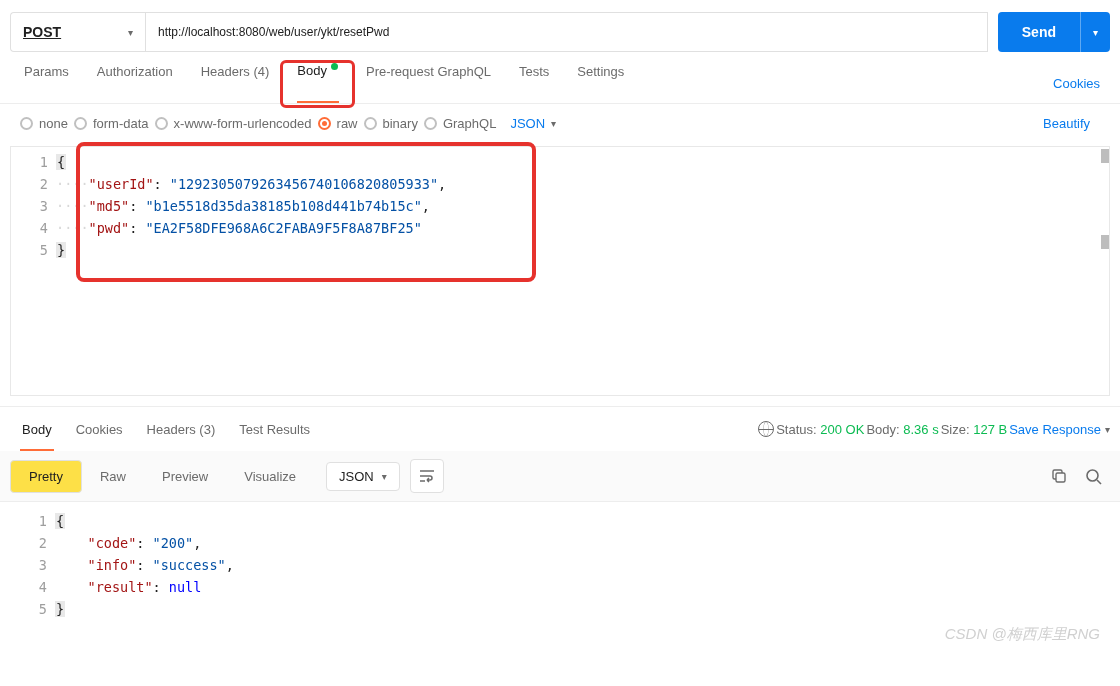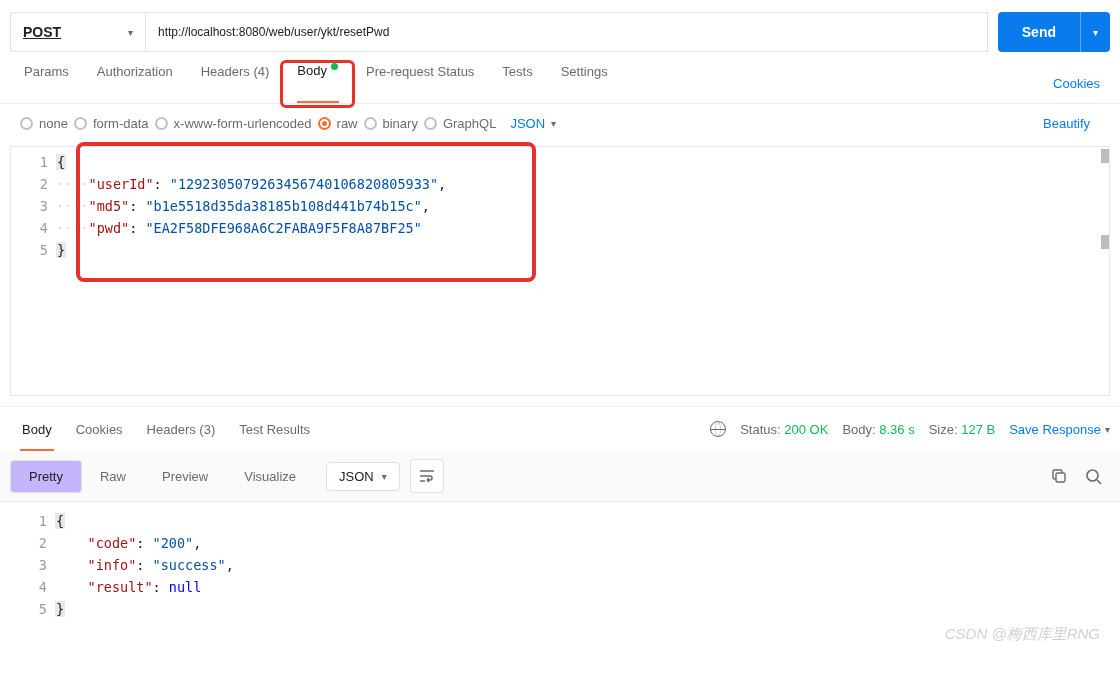--- a/index.html
+++ b/index.html
@@ -35,29 +35,29 @@
 .key { color: #a31515; }
 .str { color: #0451a5; }
 .pun { color: #212121; }
 .kw { color: #0000ff; }
 .brace-hl { background: #e8e8e8; padding: 0 1px; }
 .divider { border-top: 1px solid #ededed; margin-top: 10px; }
 .resp-tabs { display: flex; align-items: center; height: 44px; padding: 0 10px; }
 .rtab { padding: 0 12px; color: #6b6b6b; cursor: pointer; height: 44px; display: flex; align-items: center; position: relative; }
 .rtab.active { color: #212121; }
 .rtab.active::after { content: ""; position: absolute; bottom: 0; left: 10px; right: 10px; height: 2px; background: #ff6c37; }
-.resp-meta { margin-left: auto; display: flex; align-items: center; gap: 14px; color: #6b6b6b; }
+.resp-meta { margin-left: auto; display: flex; align-items: center; gap: 2px; color: #6b6b6b; }
 .meta-v { color: #0cbb52; }
 .save-link { color: #097bed; display: flex; align-items: center; gap: 4px; cursor: pointer; }
 .globe { width: 16px; height: 16px; border: 1.3px solid #6b6b6b; border-radius: 50%; position: relative; }
 .globe::before { content: ""; position: absolute; inset: 0; border-left: 1.3px solid #6b6b6b; border-right: 1.3px solid #6b6b6b; border-radius: 50%; transform: scaleX(.4); }
 .globe::after { content: ""; position: absolute; left: 0; right: 0; top: 50%; height: 1.3px; background: #6b6b6b; }
 .view-bar { display: flex; align-items: center; gap: 0; padding: 8px 10px; background: #fafafa; border-bottom: 1px solid #ededed; }
 .vbtn { padding: 8px 18px; color: #6b6b6b; cursor: pointer; border-radius: 4px; }
-.vbtn.active { background: #c4b5fd; color: #212121; border: 1px solid #e0e0e0; }
+.vbtn.active { background: #fde047; color: #212121; border: 1px solid #e0e0e0; }
 .fmt-dd { margin-left: 12px; border: 1px solid #e0e0e0; border-radius: 4px; padding: 6px 12px; display: flex; align-items: center; gap: 8px; cursor: pointer; background: #fff; }
 .iconbtn { width: 34px; height: 34px; display: flex; align-items: center; justify-content: center; cursor: pointer; color: #6b6b6b; border-radius: 4px; }
 .iconbtn.box { border: 1px solid #e0e0e0; margin-left: 10px; background: #fff; }
 .spacer { flex: 1; }
 .resp-code { padding: 4px 10px 30px; }
 .watermark { position: absolute; right: 20px; bottom: 10px; color: #d0d0d0; font-size: 15px; font-style: italic; }
 .scroll-ind { position: absolute; right: 0; width: 8px; height: 14px; background: #bdbdbd; }
 svg { display: block; }
 </style>
 </head>
@@ -86,21 +86,21 @@
       <span>Headers (4)</span>
     </div>
   <div class="body-box" style="display:flex;align-items:center;">
     <div class="tab active" style="position:relative;">
       <span>Body</span>
       <span class="dot"></span>
       <span class="under"></span>
     </div>
   </div>
   <div class="tab">
-      <span>Pre-request Status</span>
+      <span>Pre-request GraphQL</span>
     </div>
   <div class="tab">
       <span>Tests</span>
     </div>
   <div class="tab">
       <span>Settings</span>
     </div>
   <span class="right-link">Cookies</span>
 </div>
 

